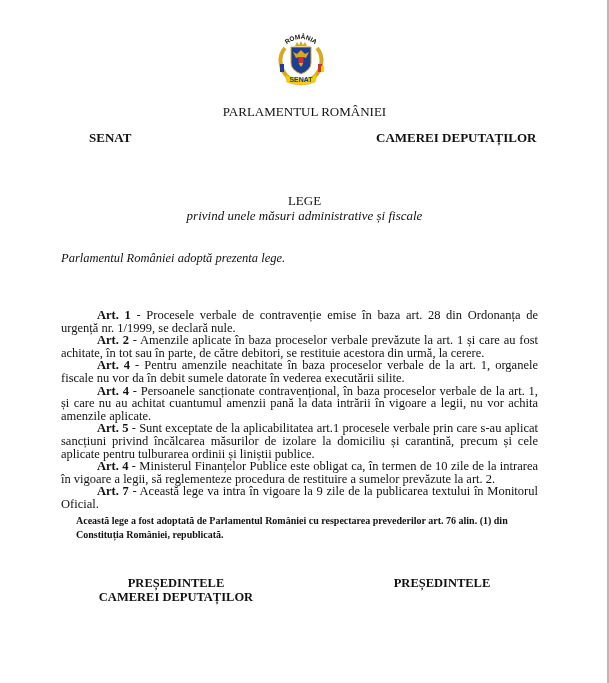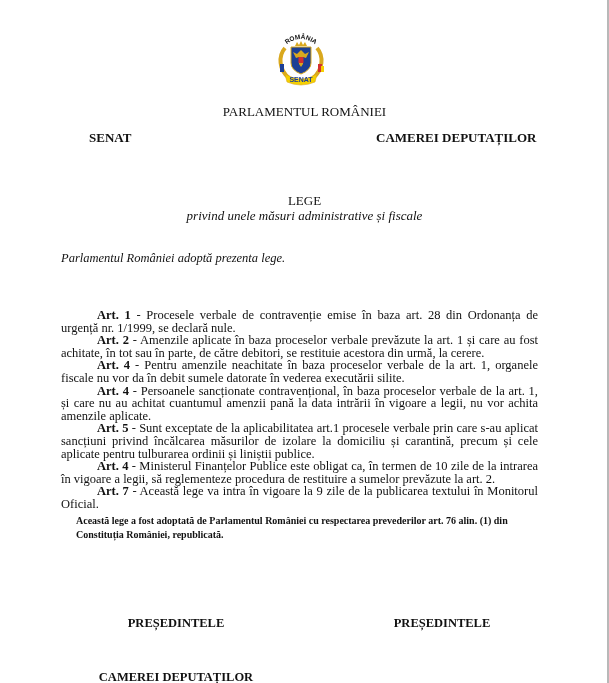--- a/index.html
+++ b/index.html
@@ -85,21 +85,21 @@
     }
     .sig {
       position: absolute;
       text-align: center;
       font-size: 12.5px;
       font-weight: bold;
       line-height: 14px;
     }
     .sig-left { left: 91px; top: 576px; width: 170px; }
     .sig-right { left: 372px; top: 576px; width: 140px; }
-    .sig span { display: block; margin-top: 40px; }
+    .sig span { display: block; }
   </style>
 </head>
 <body>
 
 <div class="page-edge"></div>
 
 <div class="emblem">
   <svg width="52" height="58" viewBox="0 0 52 58">
 
     <path d="M10 18 C3 26, 4 40, 14 48" stroke="#d9a81e" stroke-width="4" fill="none"></path>

